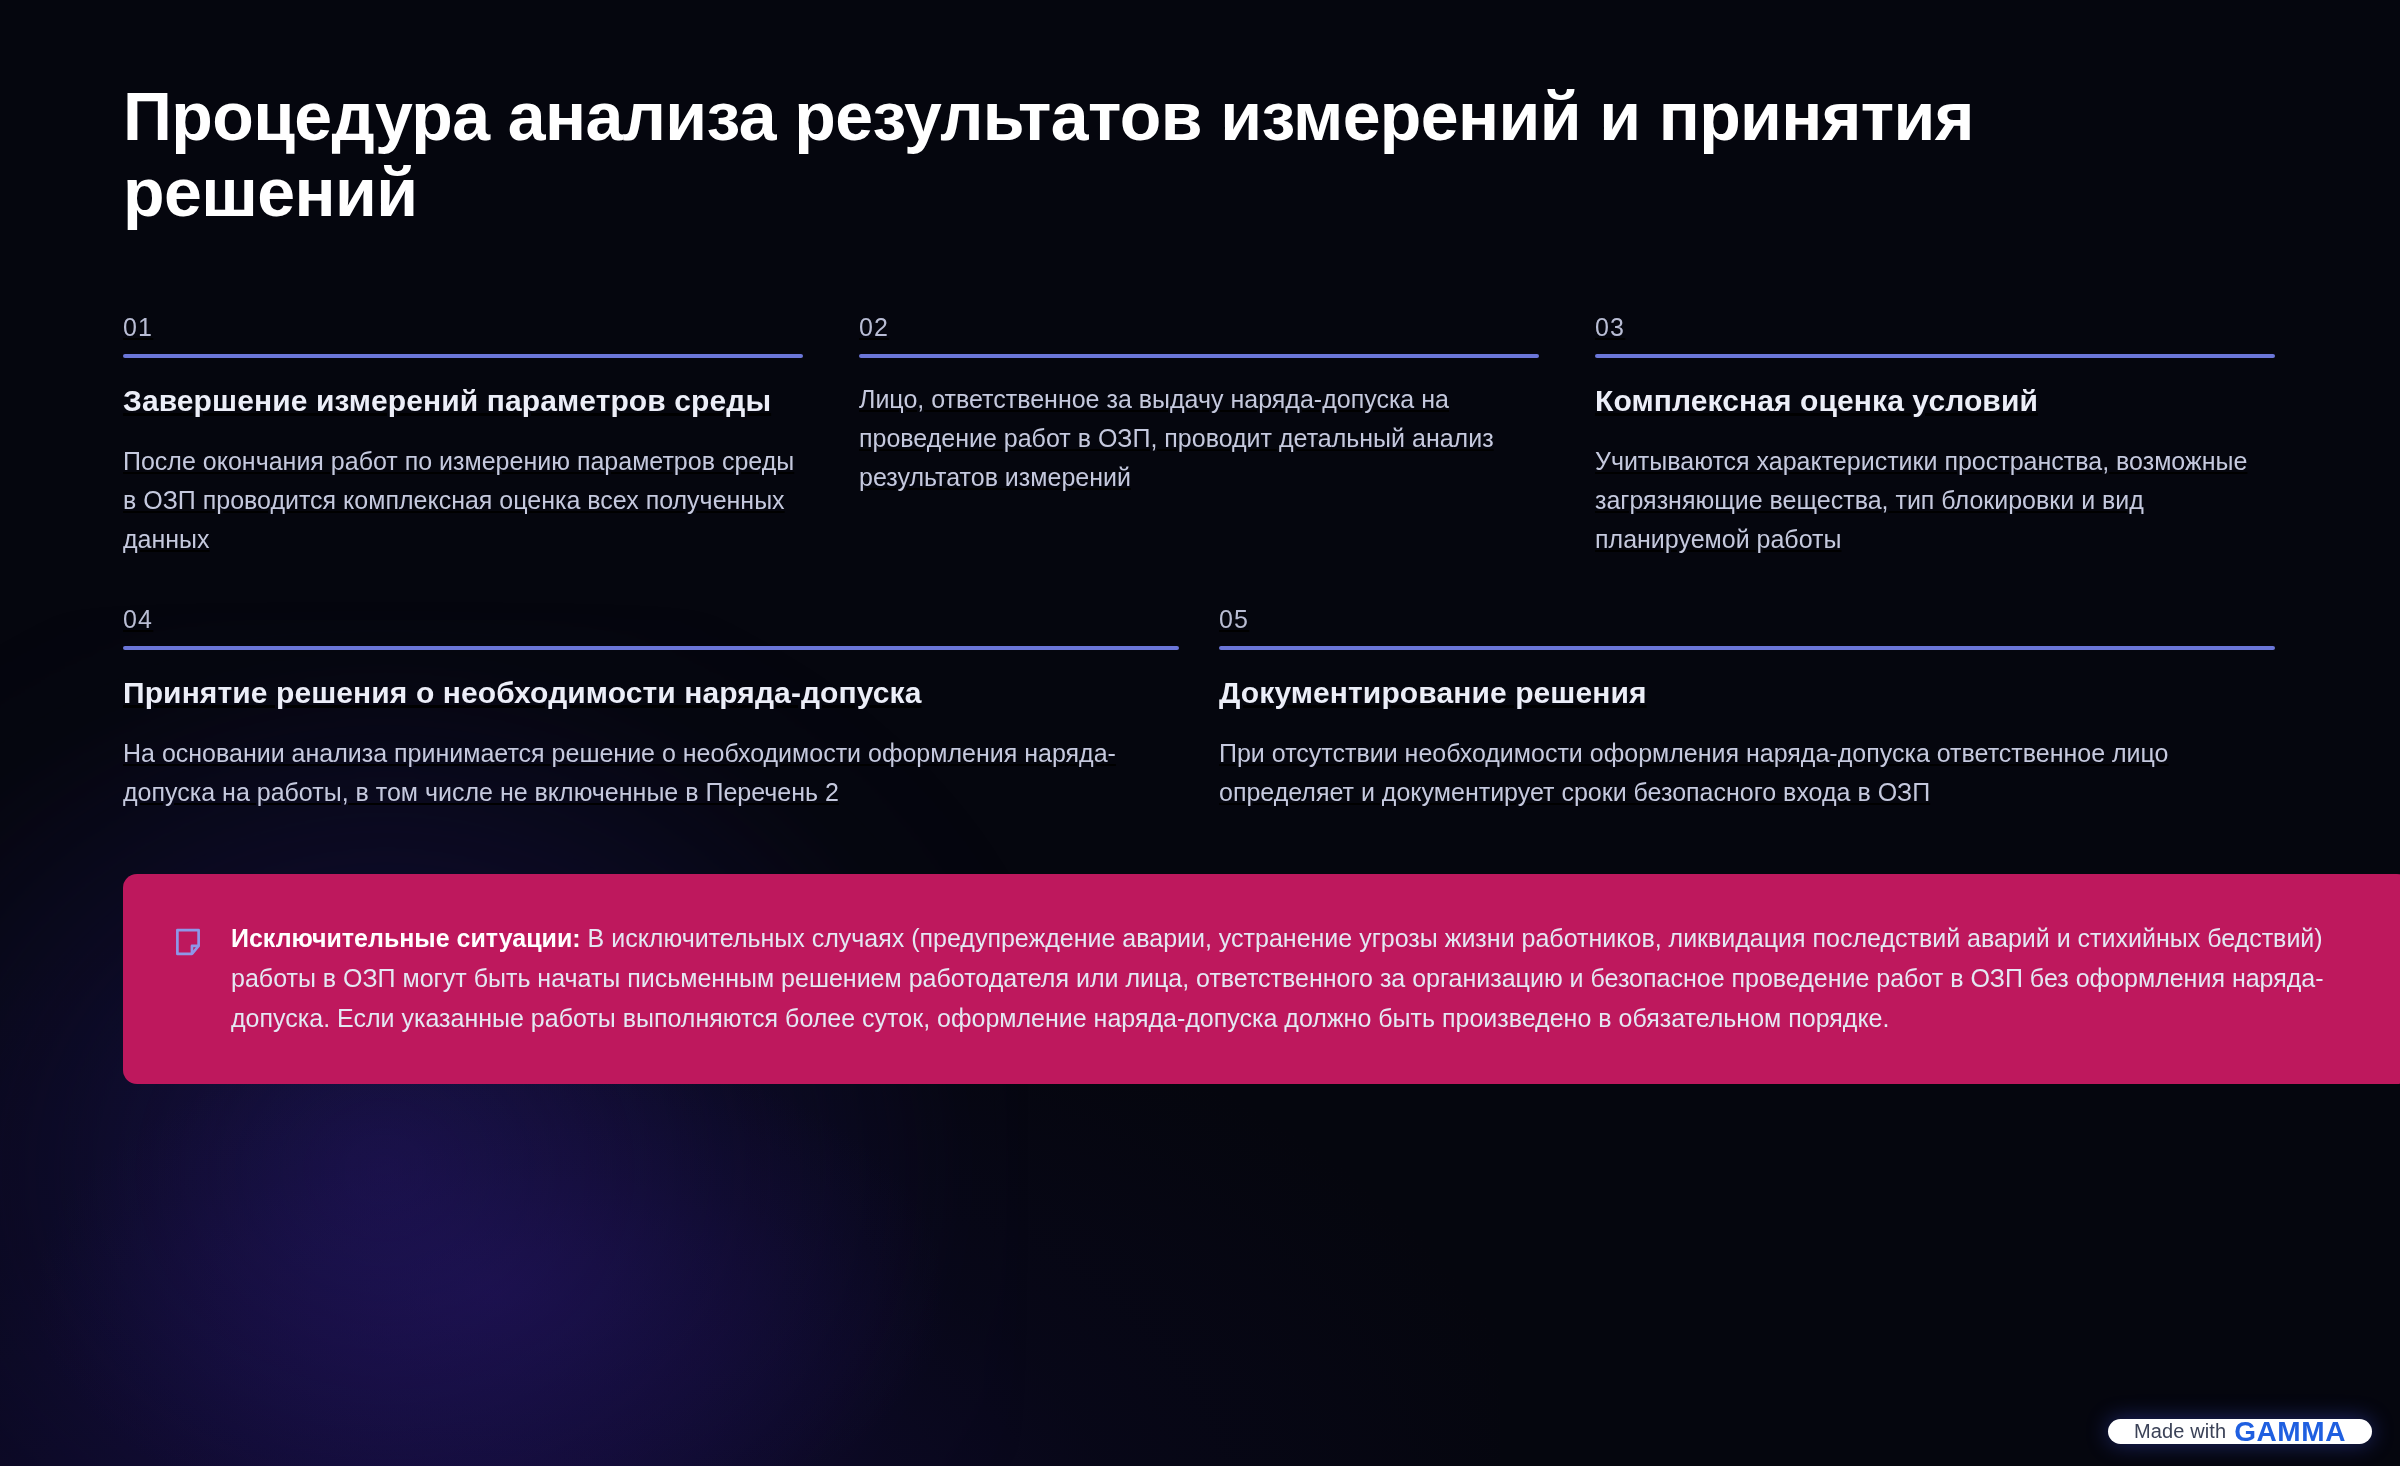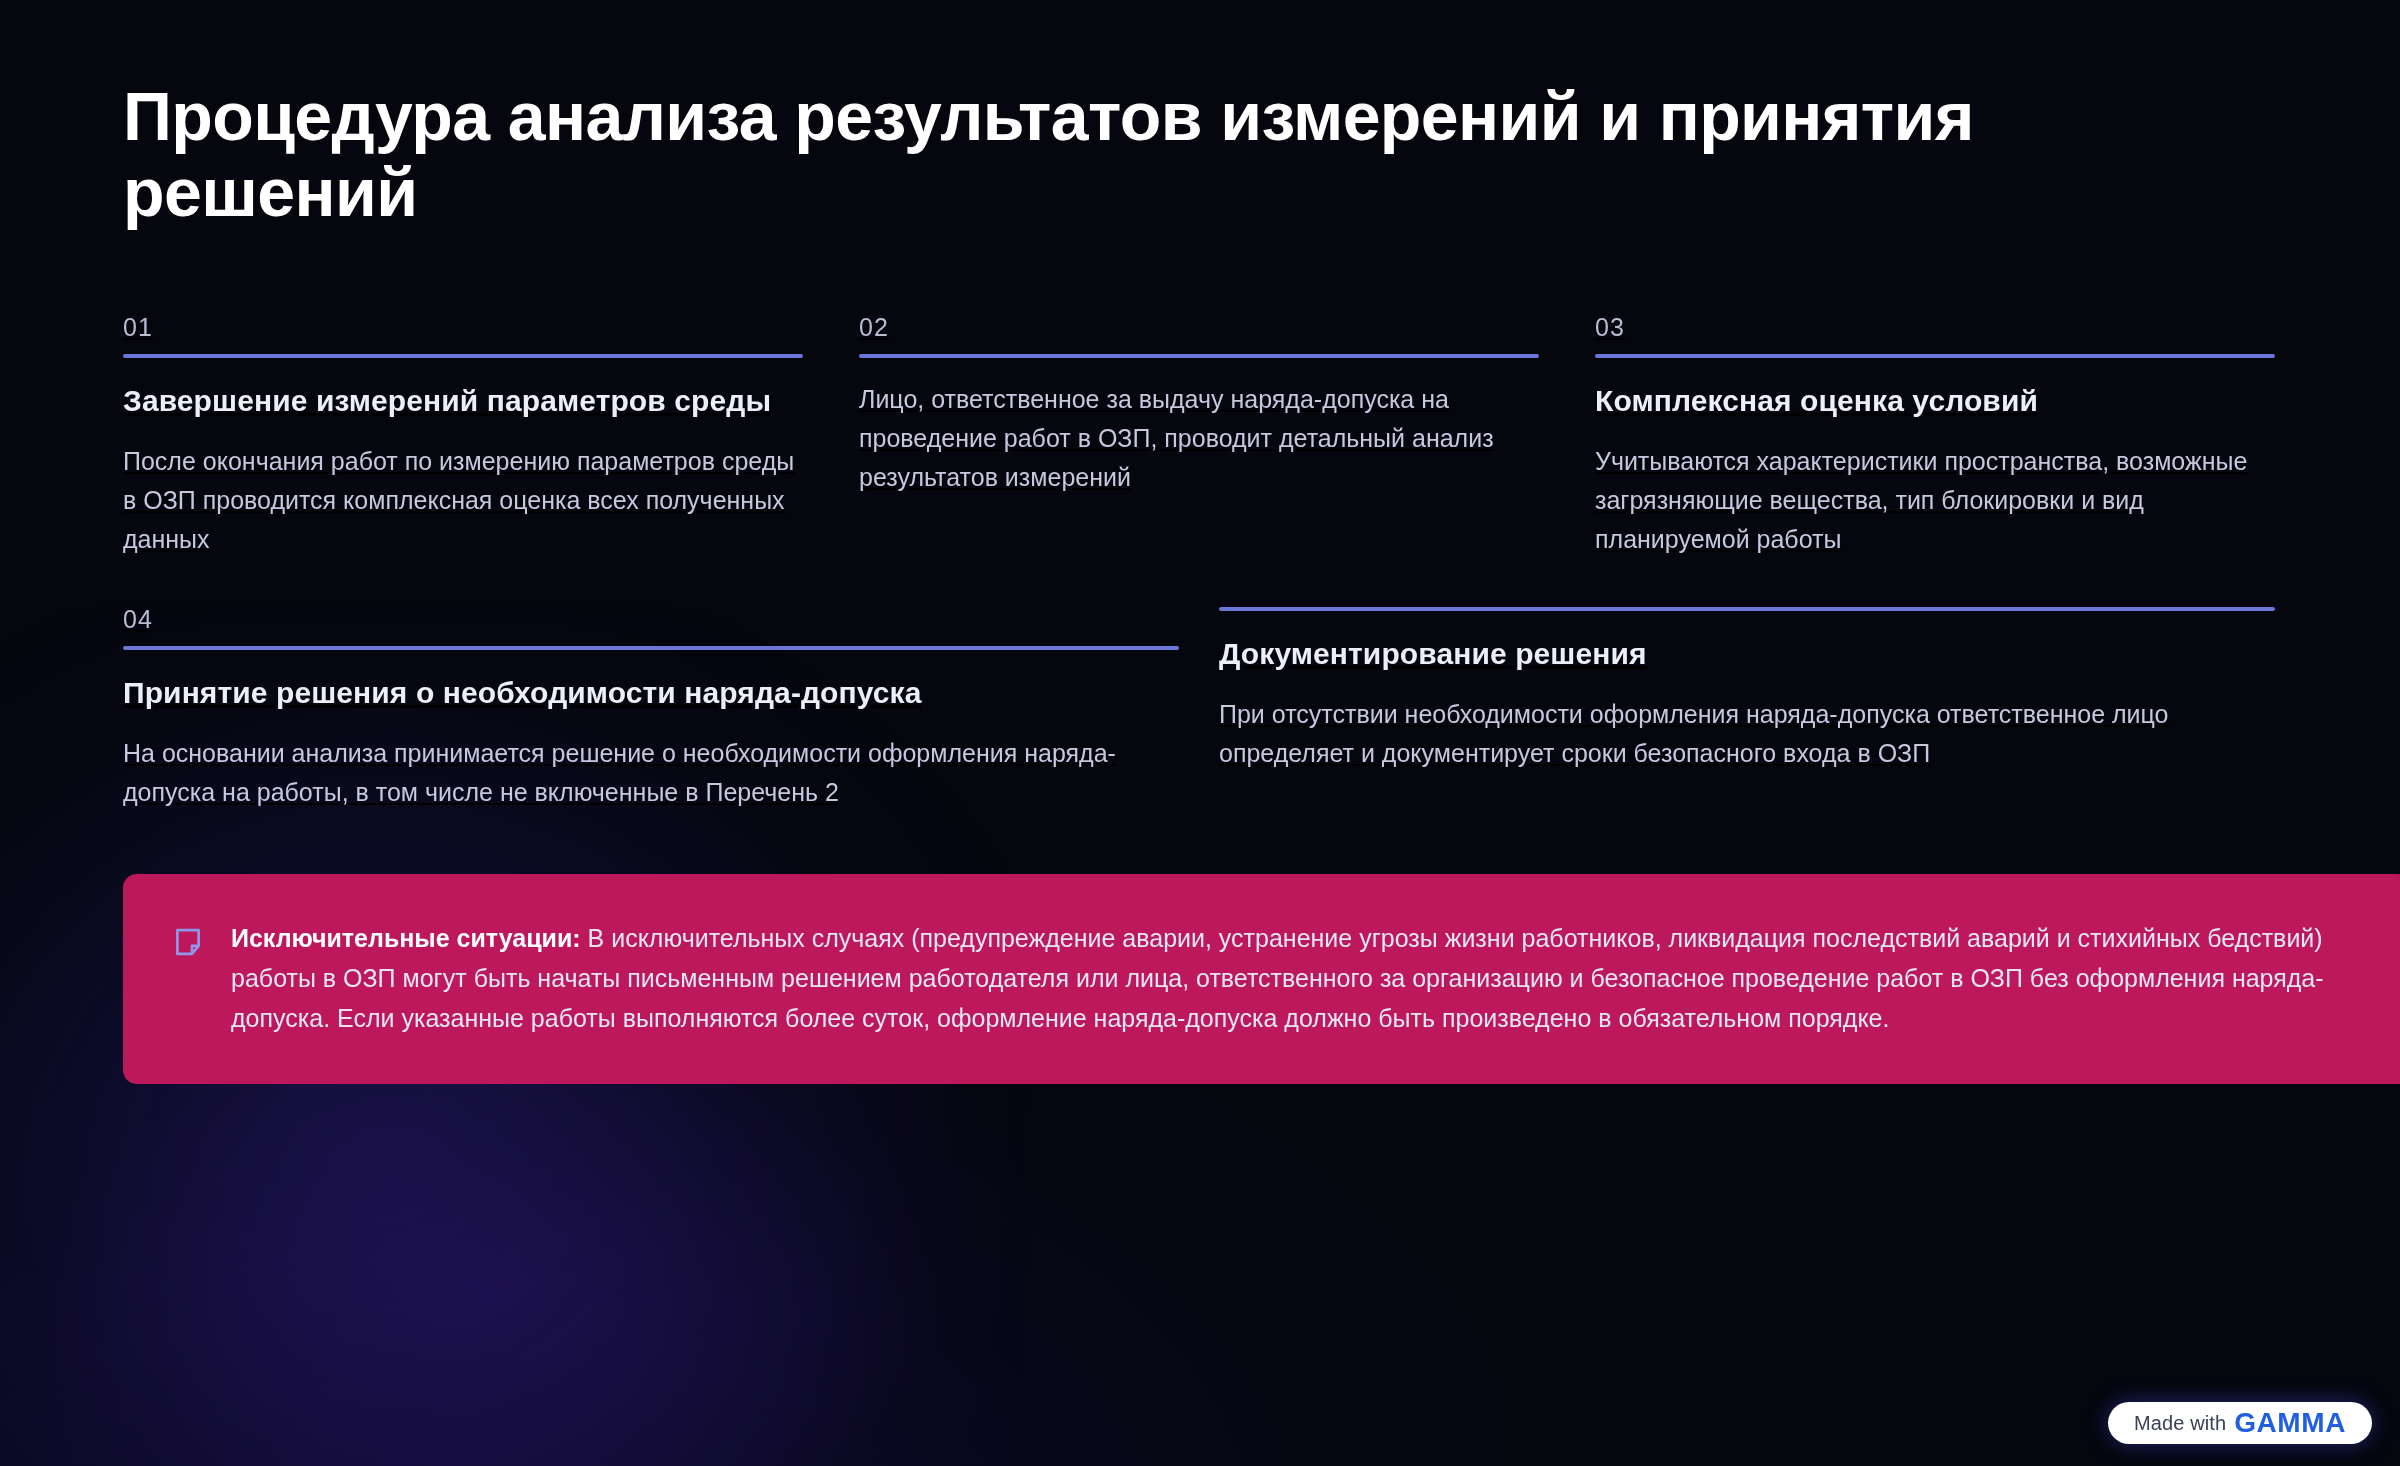--- a/index.html
+++ b/index.html
@@ -159,21 +159,21 @@
     color: #ffffff;
   }
 
   
   .gamma-badge {
     position: absolute;
     right: 28px;
     bottom: 22px;
     background: #ffffff;
     border-radius: 999px;
-    height: 42px;
+    height: 25px;
     padding: 0 26px;
     display: flex;
     align-items: center;
     gap: 8px;
     box-shadow: 0 0 22px rgba(60,80,220,0.45);
   }
   .gamma-made {
     font-size: 20px;
     color: #3b4257;
     font-weight: 400;
@@ -227,20 +227,21 @@
     <div class="steps-row row-2">
 
       <div class="step">
         <div class="step-num">04</div>
         <div class="step-rule"></div>
         <div class="step-title">Принятие решения о необходимости наряда-допуска</div>
         <div class="step-body">На основании анализа принимается решение о необходимости оформления наряда-допуска на работы, в том числе не включенные в Перечень 2</div>
       </div>
 
       <div class="step">
+        <div class="step-num">05</div>
         <div class="step-rule"></div>
         <div class="step-title">Документирование решения</div>
         <div class="step-body">При отсутствии необходимости оформления наряда-допуска ответственное лицо определяет и документирует сроки безопасного входа в ОЗП</div>
       </div>
 
     </div>
 
     <div class="callout">
       <svg class="callout-icon" viewBox="0 0 24 24" fill="none">
         <path d="M4.5 3.6h15v11.2l-4.7 5.6H4.5z" stroke="#8e97e8" stroke-width="1.9" stroke-linejoin="round"></path>

